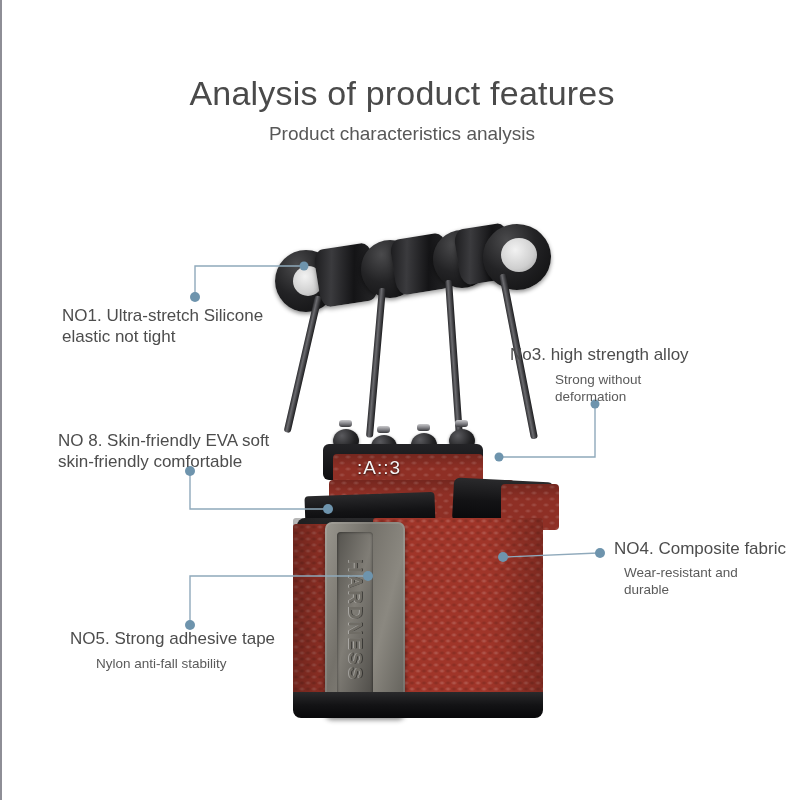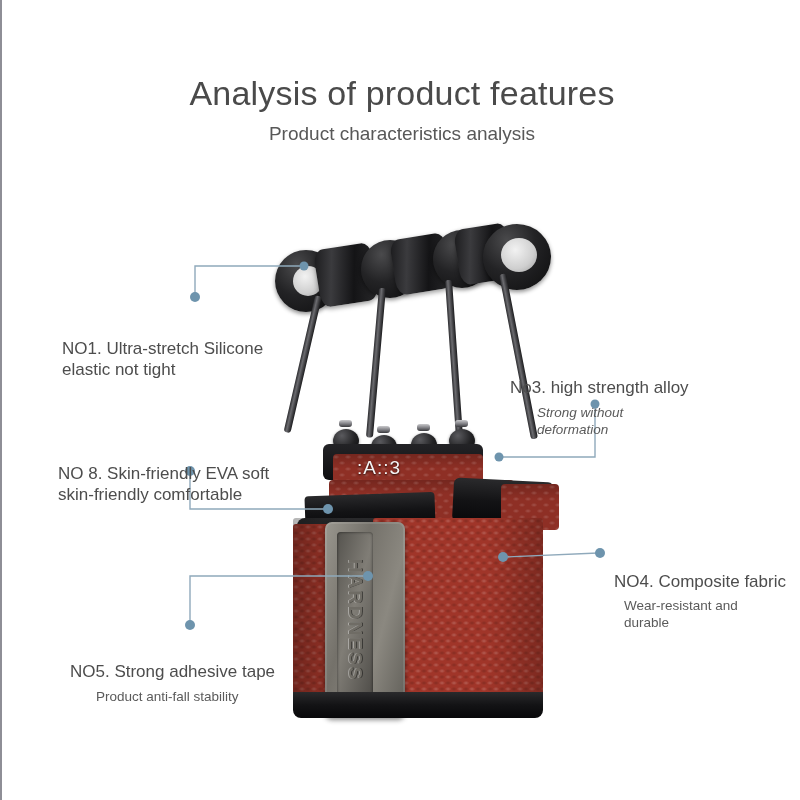--- a/index.html
+++ b/index.html
@@ -43,33 +43,32 @@
     color: #585858;
   }
 
   
   .callout { position: absolute; }
   .callout .c-title {
     font-size: 17px;
     color: #4d4d4d;
     line-height: 21px;
     white-space: pre-line;
-    margin-top: 33px;
   }
   .callout .c-sub {
     font-size: 13.5px;
     color: #5a5a5a;
     line-height: 17px;
     white-space: pre-line;
   }
 
   #callout-1 { left: 60px;  top: 305px; width: 270px; }
   #callout-2 { left: 56px;  top: 430px; width: 290px; }
   #callout-3 { left: 508px; top: 344px; width: 260px; }
-  #callout-3 .c-sub { margin-left: 27px; margin-top: 6px; font-style: italic; }
+  #callout-3 .c-sub { margin-left: 45px; margin-top: 6px; }
   #callout-4 { left: 612px; top: 538px; width: 190px; }
   #callout-4 .c-sub { margin-left: 10px; margin-top: 5px; }
   #callout-5 { left: 68px;  top: 628px; width: 250px; }
   #callout-5 .c-sub { margin-left: 26px; margin-top: 6px; }
 
   
   #leaders {
     position: absolute;
     left: 0; top: 0;
     width: 800px; height: 800px;
@@ -332,16 +331,16 @@
   </div>
 
   <div class="callout" id="callout-4">
     <div class="c-title">NO4. Composite fabric</div>
     <div class="c-sub">Wear-resistant and
 durable</div>
   </div>
 
   <div class="callout" id="callout-5">
     <div class="c-title">NO5. Strong adhesive tape</div>
-    <div class="c-sub">Product anti-fall stability</div>
+    <div class="c-sub">Nylon anti-fall stability</div>
   </div>
 
 </div>
 
 </body></html>

